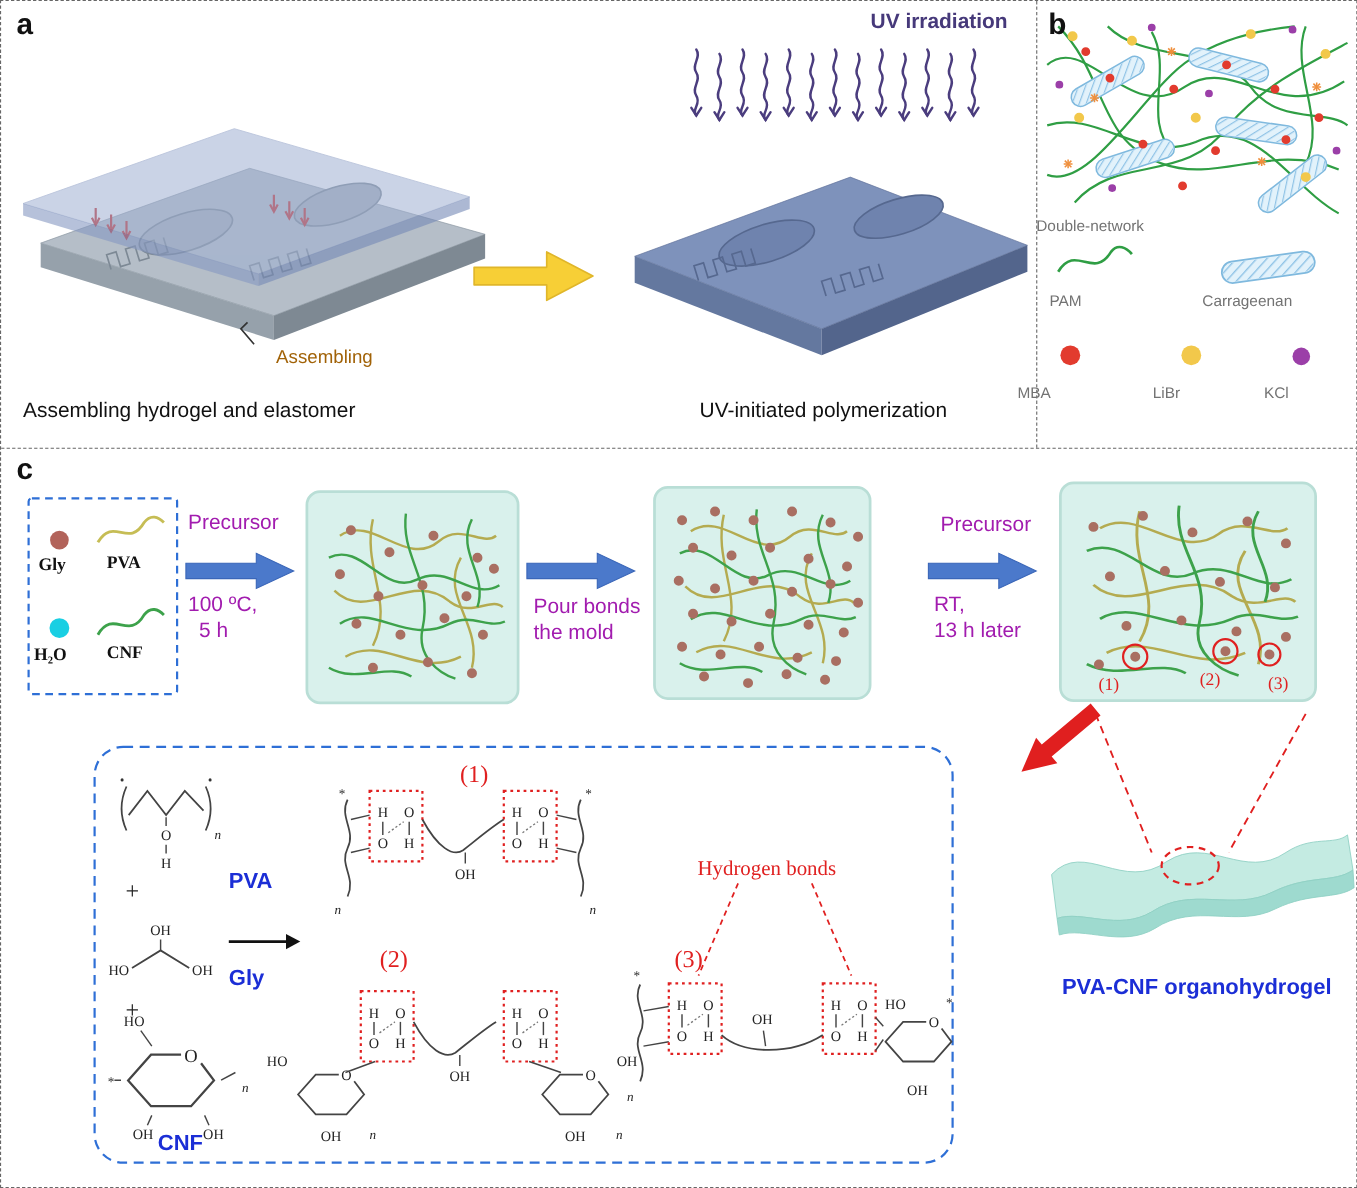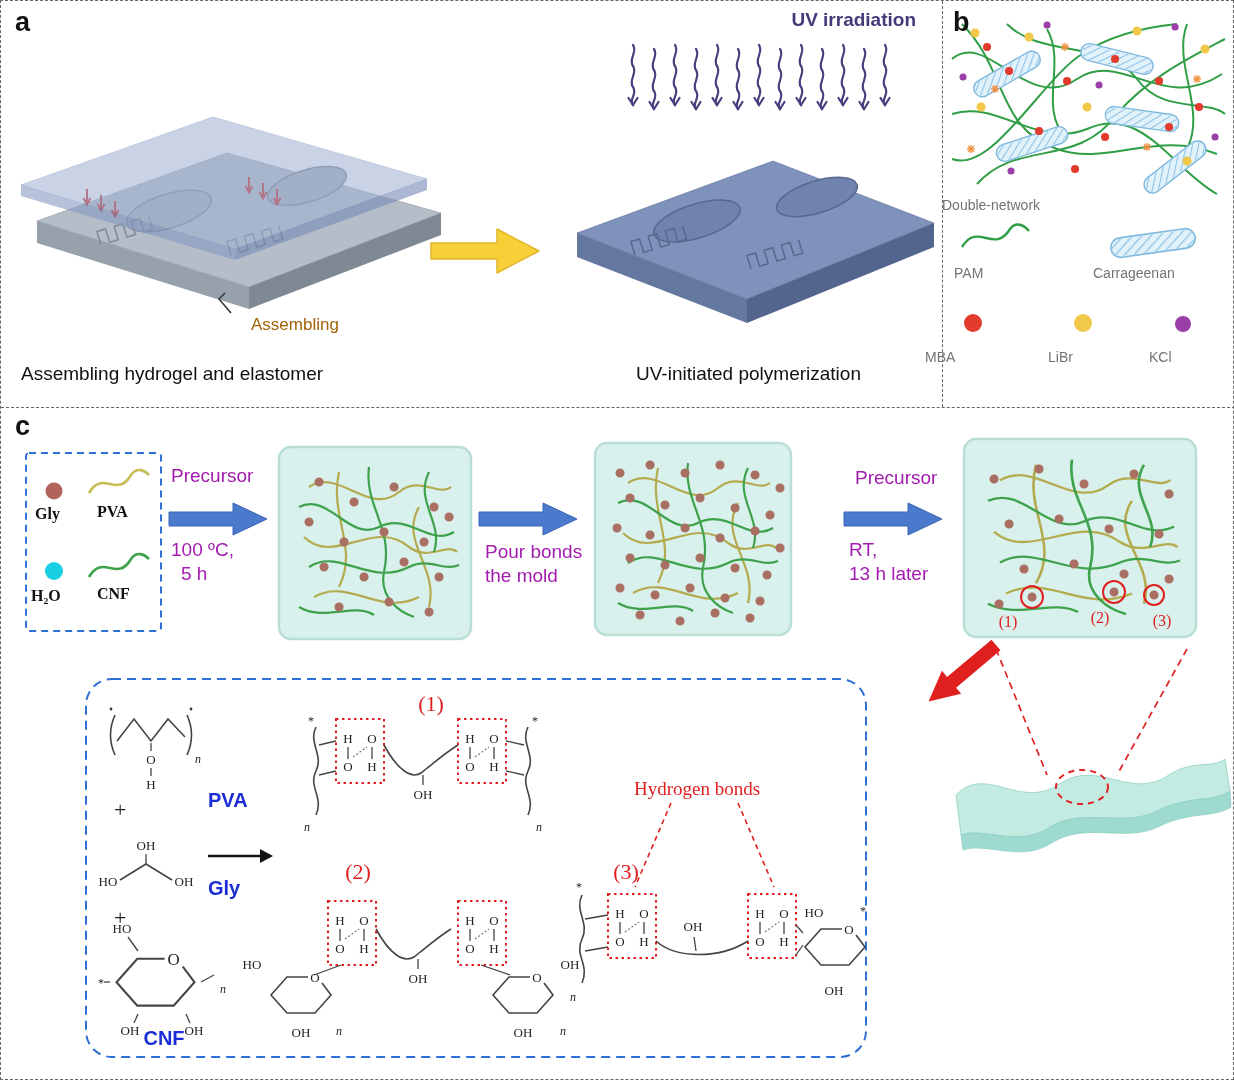--- a/index.html
+++ b/index.html
@@ -386,13 +386,14 @@
 
   <span class="t bstep" style="left:170px;top:464px">Precursor</span>
   <span class="t bstep" style="left:170px;top:538px">100 ºC,</span>
   <span class="t bstep" style="left:180px;top:562px">5 h</span>
   <span class="t bstep" style="left:484px;top:540px">Pour bonds</span>
   <span class="t bstep" style="left:484px;top:564px">the mold</span>
   <span class="t bstep" style="left:854px;top:466px">Precursor</span>
   <span class="t bstep" style="left:848px;top:538px">RT,</span>
   <span class="t bstep" style="left:848px;top:562px">13 h later</span>
 
+  <span class="t prod" style="left:940px;top:886px;width:294px">PVA-CNF organohydrogel</span>
 </div>
 
 </body></html>

